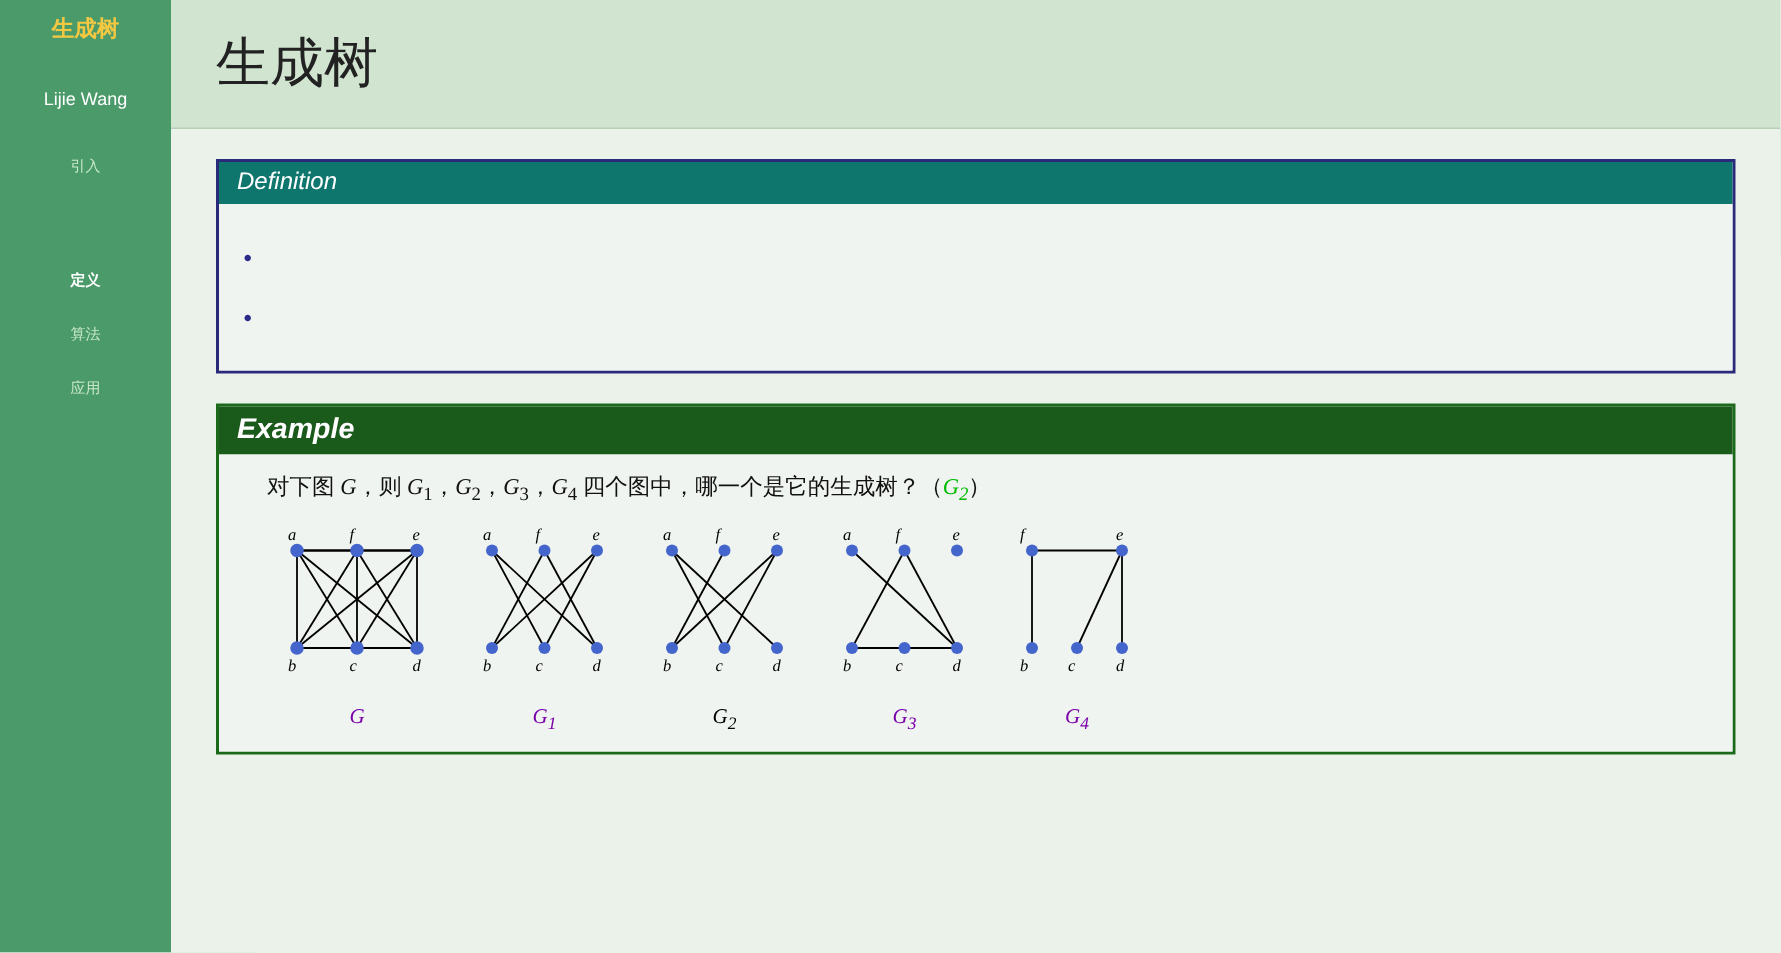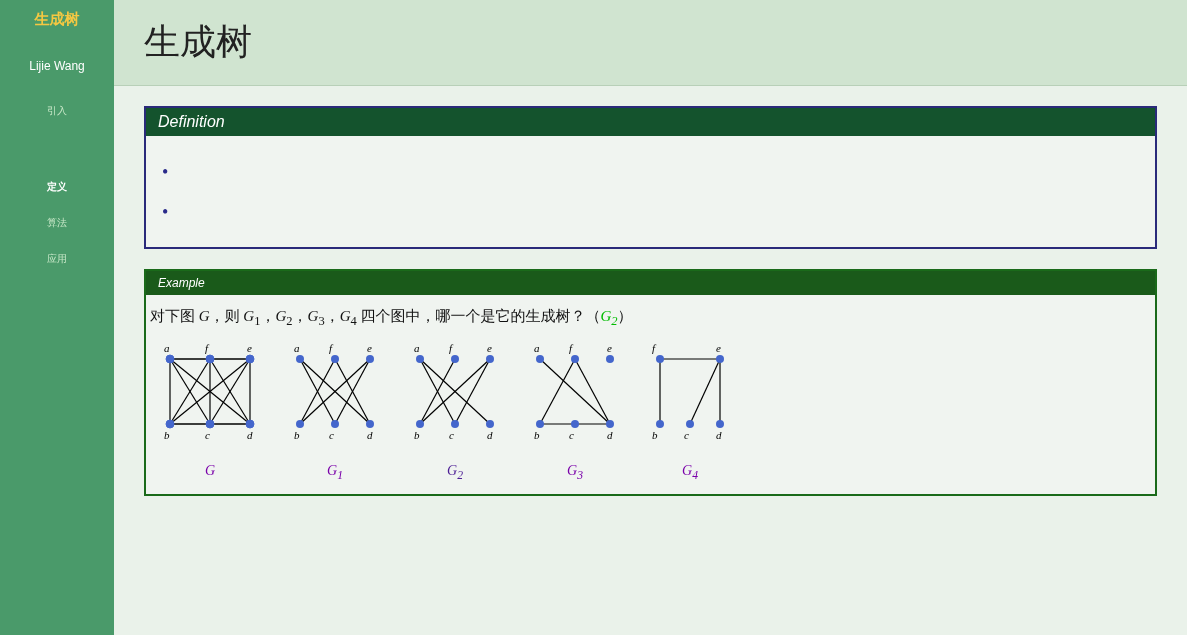--- a/index.html
+++ b/index.html
@@ -73,21 +73,21 @@
       padding: 20px 30px;
     }
 
     
     .def-box {
       border: 2px solid #2a2a7a;
       margin-bottom: 20px;
       background: #f5f5f5;
     }
     .def-header {
-      background: #14532d;
+      background: #0f766e;
       color: #fff;
       padding: 5px 12px;
       font-size: 16px;
       font-family: sans-serif;
       font-style: italic;
     }
     .def-body {
       padding: 12px 16px;
       font-size: 15px;
       color: #111;
@@ -97,26 +97,27 @@
 
     
     .ex-box {
       border: 2px solid #1a6a1a;
       background: #f5f5f5;
     }
     .ex-header {
       background: #1a5a1a;
       color: #fff;
       padding: 5px 12px;
-      font-size: 12px;
+      font-size: 19px;
       font-family: sans-serif;
       font-style: italic;
+      font-weight: bold;
     }
     .ex-body {
-      padding: 12px 4px;
+      padding: 12px 32px;
       font-size: 15px;
       color: #111;
       background: #f0f4f0;
     }
 
     
     .bullet-item {
       display: flex;
       align-items: flex-start;
       margin: 8px 0;
@@ -145,21 +146,21 @@
       flex-direction: column;
       align-items: center;
     }
     .graph-label {
       font-style: italic;
       font-size: 14px;
       color: #7a00aa;
       margin-top: 4px;
       font-family: 'Times New Roman', serif;
     }
-    .graph-label.green { color: #4c1d95; }
+    .graph-label.green { color: #000000; }
 
     svg text { font-family: 'Times New Roman', serif; }
 
     .question-text {
       margin-bottom: 8px;
       font-size: 15px;
     }
     .g2-green { color: #00bb00; font-style: italic; }
   </style>
 </head>

